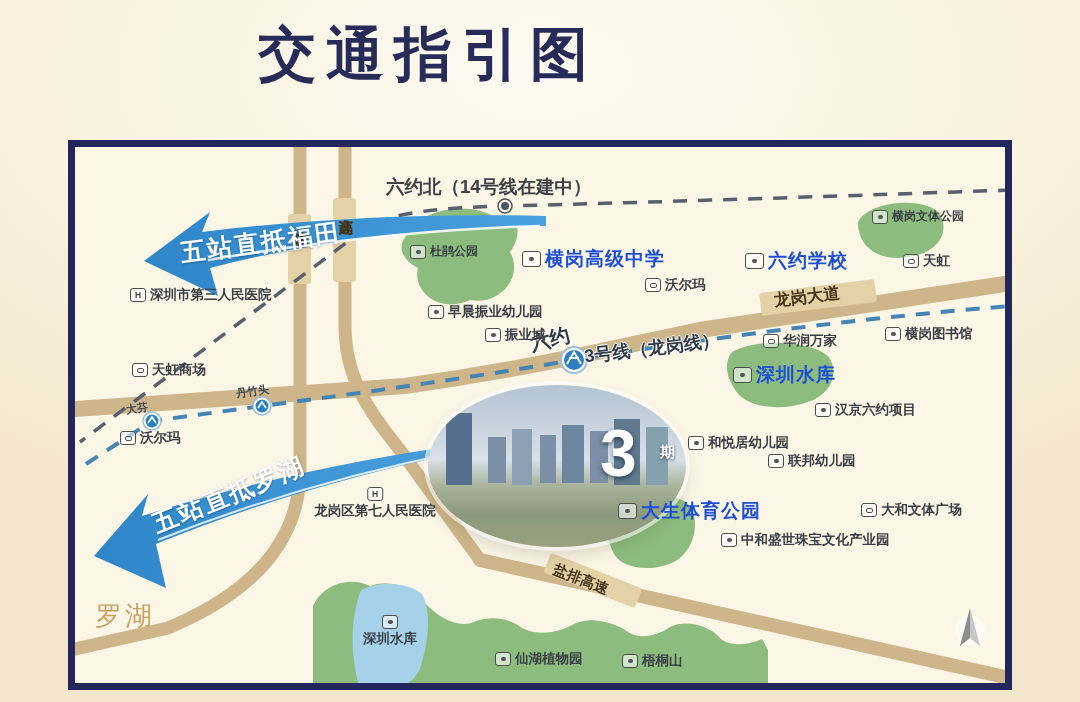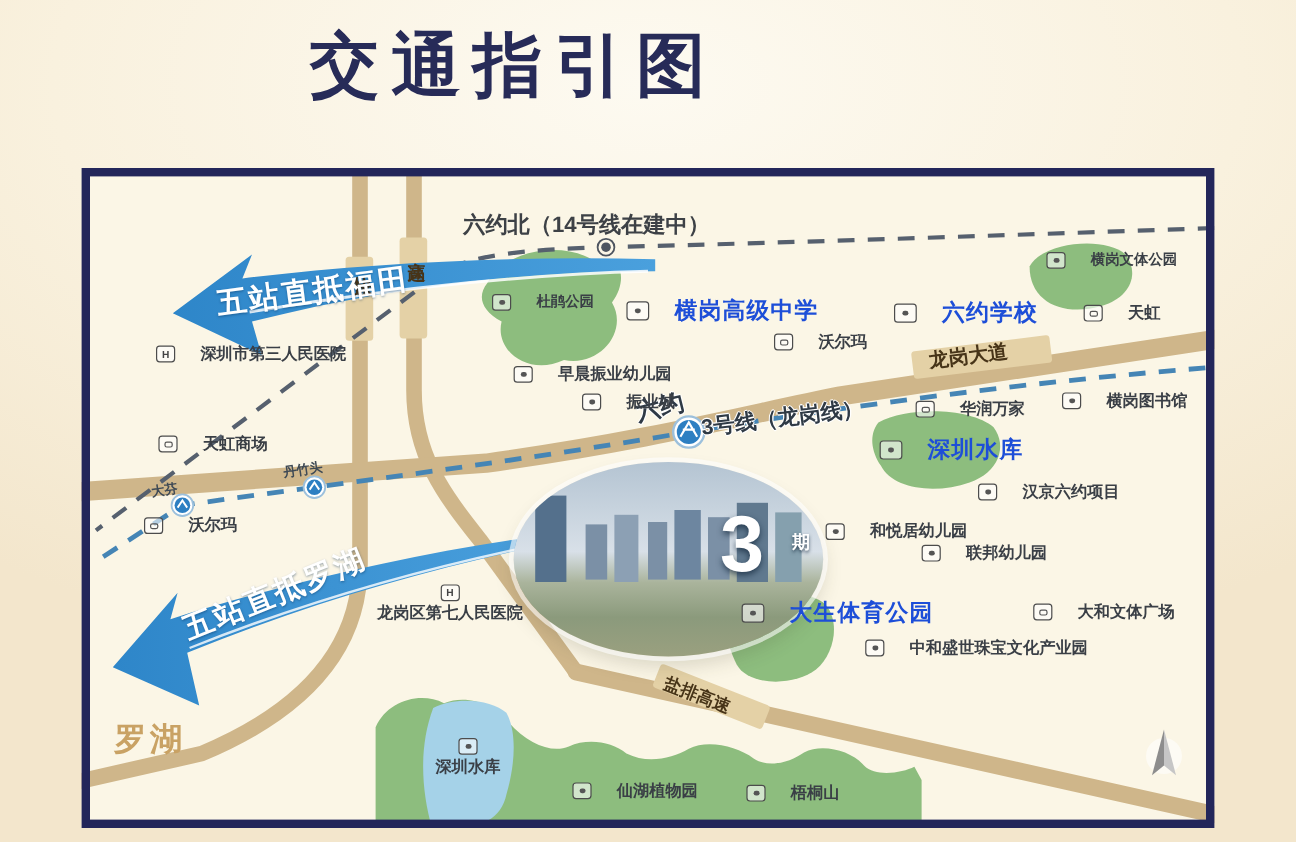--- a/index.html
+++ b/index.html
@@ -12,40 +12,40 @@
     position:absolute;left:0;top:16px;width:856px;text-align:center;
     font-size:58px;font-weight:800;letter-spacing:10px;color:#272b58;
   }
   .map{
     position:absolute;left:68px;top:140px;width:944px;height:550px;
     background:#fbf6e6;
   }
   .map-border{position:absolute;inset:0;border:7px solid #23265a;z-index:9;pointer-events:none;}
   .map svg.art{position:absolute;left:0;top:0;z-index:1;}
   
-  .poi{position:absolute;display:flex;align-items:center;gap:21px;z-index:3;
+  .poi{position:absolute;display:flex;align-items:center;gap:4px;z-index:3;
        color:#3a3f46;font-weight:600;font-size:13.5px;white-space:nowrap;}
   .poi.big{font-size:19px;font-weight:800;color:#1d4ed8;letter-spacing:1px;}
   .poi.small{font-size:12px;}
   .poi.stack{flex-direction:column;gap:1px;transform:translateX(-50%);text-align:center;}
   .picon{width:14px;height:12px;border:1.6px solid #4c4c4c;border-radius:3px;
          background:rgba(255,255,255,.6);display:flex;align-items:center;justify-content:center;
          font-size:8.5px;font-weight:800;color:#444;line-height:1;flex:none;}
   .poi.big .picon{width:17px;height:14px;}
   .picon:empty::after{content:"";width:5px;height:4px;background:#555;border-radius:2px;}
   .picon.shop:empty::after{background:transparent;border:1.4px solid #555;width:5px;height:3px;}
   
   .lbl{position:absolute;z-index:3;white-space:nowrap;font-weight:700;color:#3d4146;}
   .station-big{font-size:20px;font-weight:800;color:#2f3a45;
      text-shadow:1px 0 #fff,-1px 0 #fff,0 1px #fff,0 -1px #fff;}
   .road-lbl{color:#473418;}
   .vroad{writing-mode:vertical-rl;letter-spacing:2px;font-size:15px;}
   .arrow-txt{position:absolute;z-index:4;color:#fff;font-weight:800;font-size:25px;
      letter-spacing:2px;white-space:nowrap;text-shadow:0 1px 2px rgba(0,40,80,.4);}
-  .luohu{font-size:27px;font-weight:700;color:#c9a264;letter-spacing:3px;}
+  .luohu{font-size:27px;font-weight:400;color:#c9a264;letter-spacing:3px;}
   
   .oval{position:absolute;left:360px;top:245px;width:258px;height:162px;border-radius:50%;
         overflow:hidden;z-index:2;
         box-shadow:0 0 0 4px rgba(255,255,255,.6),0 8px 16px rgba(60,60,40,.18);
         background:linear-gradient(180deg,#b4c4d2 0%,#d8e0e8 46%,#aab49c 62%,#8b9a7c 80%,#9aa07f 100%);}
   .bld{position:absolute;background:#7b90a6;}
   .oval-name{position:absolute;left:12px;top:54px;z-index:5;color:#fff;font-weight:800;
       font-size:27px;letter-spacing:1px;text-shadow:0 2px 4px rgba(20,40,60,.75),0 0 6px rgba(20,40,60,.5);}
   .oval-num{position:absolute;left:172px;top:30px;z-index:5;color:#fff;font-weight:800;font-size:66px;
       text-shadow:0 2px 5px rgba(20,40,60,.75);}
@@ -242,21 +242,21 @@
       <span class="plabel">沃尔玛</span>
     </div>
     <div class="poi normal stack" style="left: 307px; top: 347px;">
       <span class="picon hospital">H</span>
       <span class="plabel">龙岗区第七人民医院</span>
     </div>
     <div class="poi normal stack" style="left: 322px; top: 475px;">
       <span class="picon reservoir"></span>
       <span class="plabel">深圳水库</span>
     </div>
-    <div class="poi normal" style="left: 409px; top: 510px;">
+    <div class="poi normal" style="left: 427px; top: 510px;">
       <span class="picon park"></span>
       <span class="plabel">仙湖植物园</span>
     </div>
     <div class="poi normal" style="left: 554px; top: 512px;">
       <span class="picon park"></span>
       <span class="plabel">梧桐山</span>
     </div>
     <div class="map-border"></div>
 </div>
 

